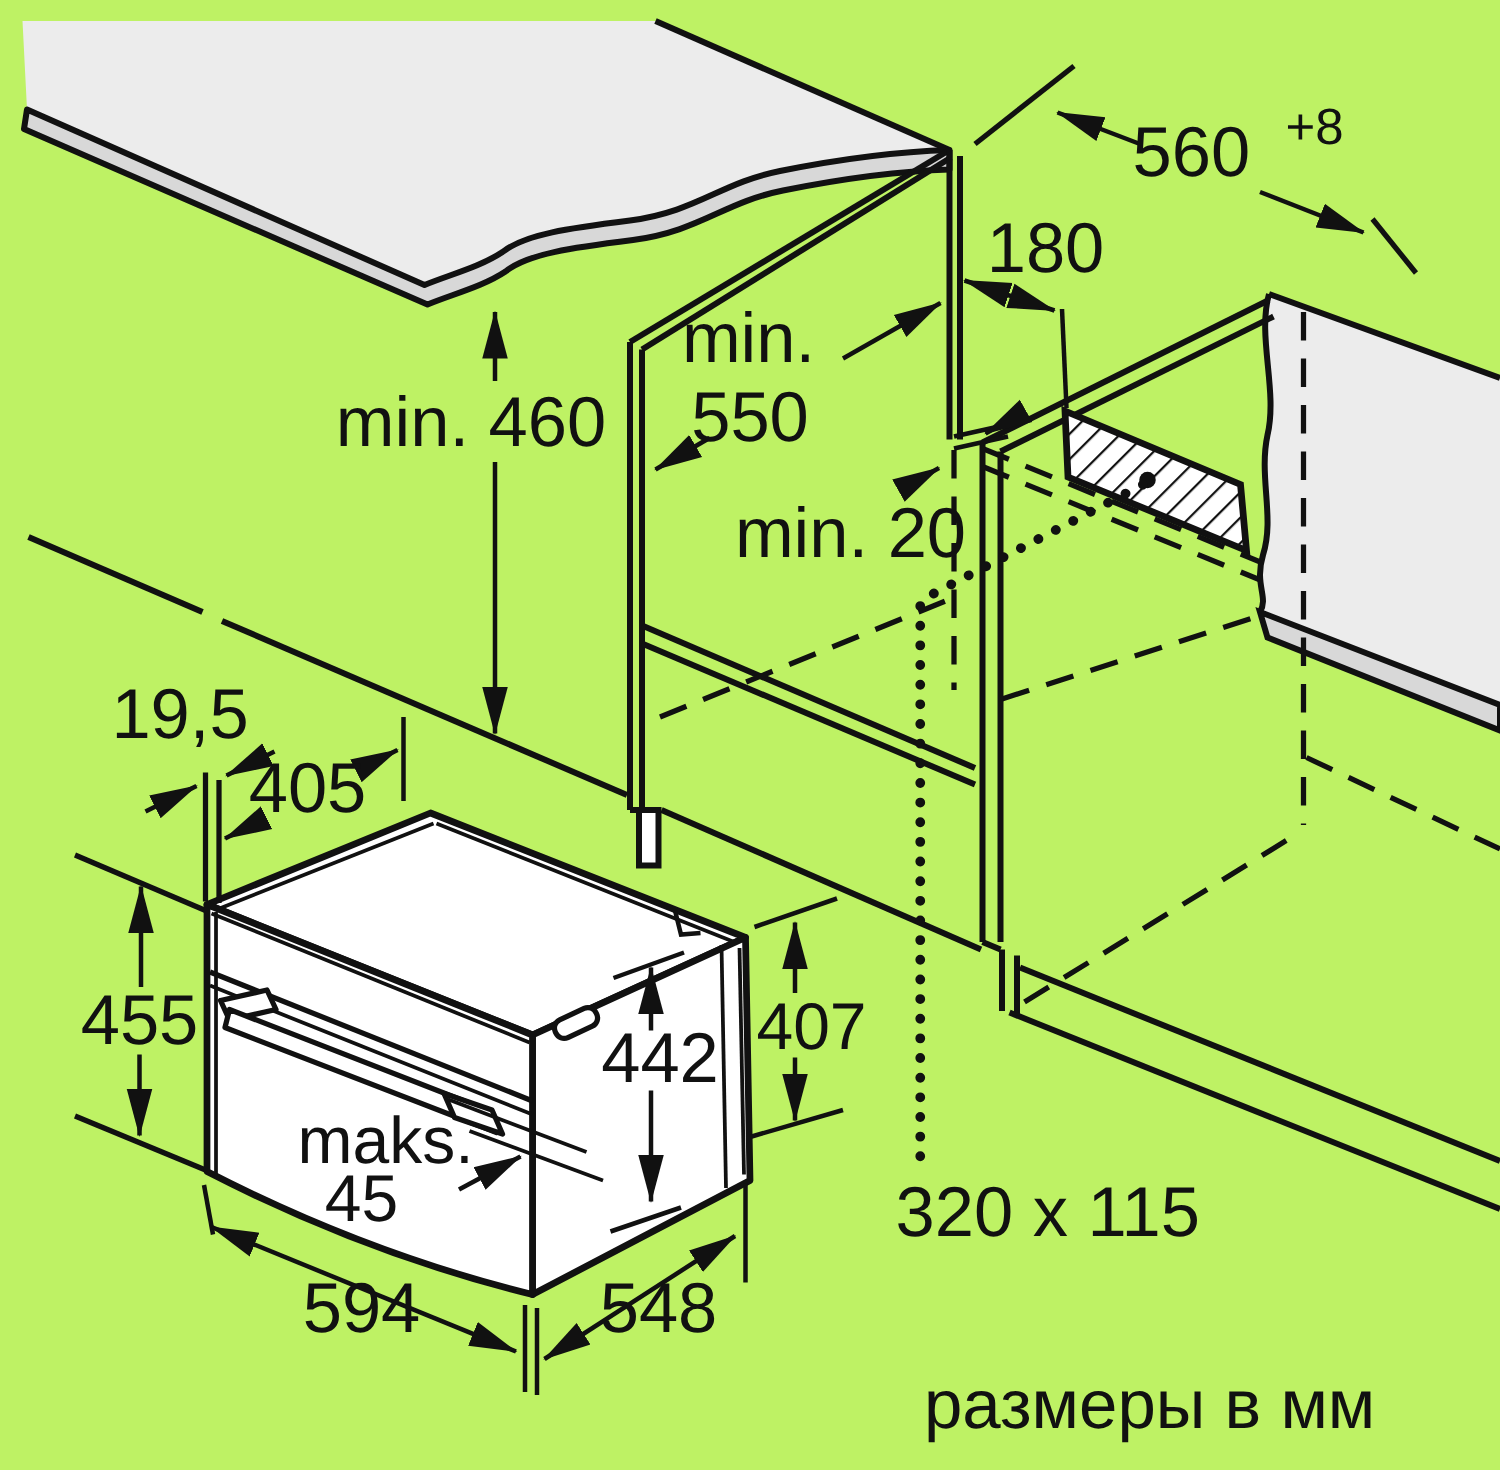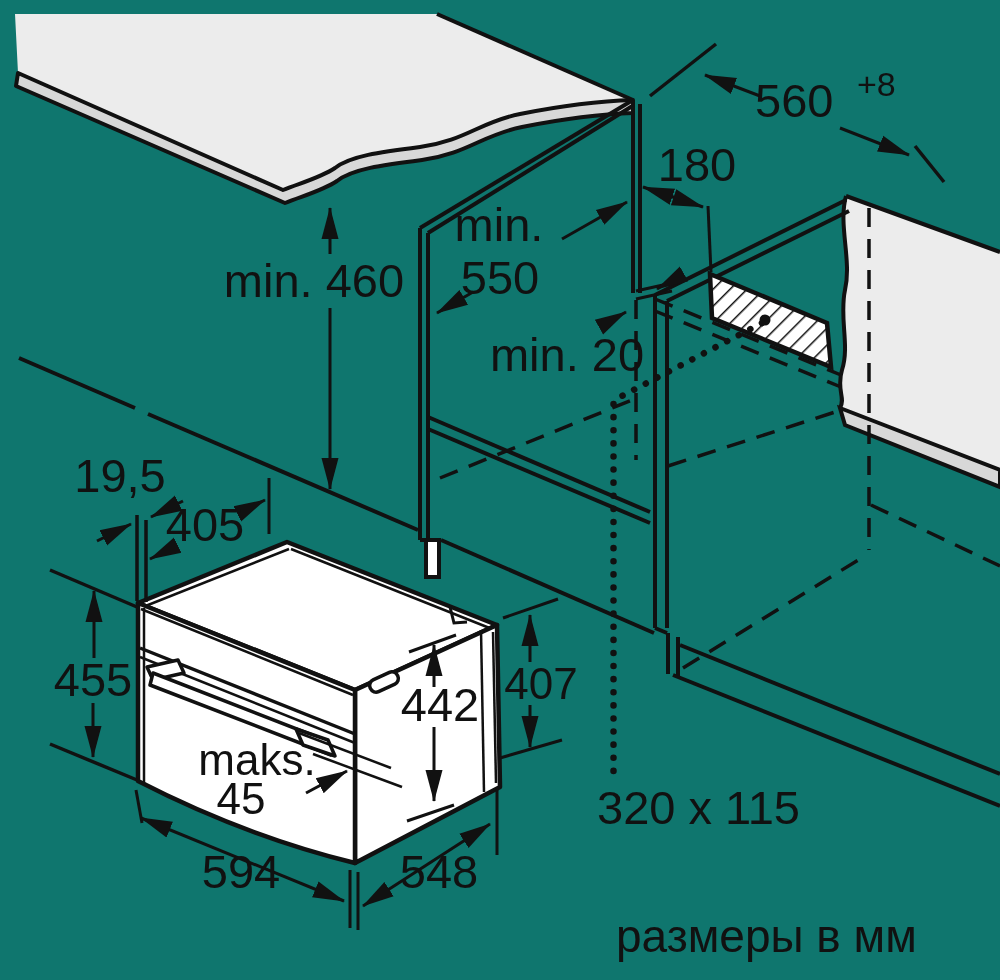--- a/index.html
+++ b/index.html
@@ -1,16 +1,16 @@
 <!DOCTYPE html>
 <html><head>
 <meta charset="utf-8">
 <style>
   html,body{margin:0;padding:0;background:#fff;}
-  #stage{position:relative;width:1000px;height:980px;background:#0f766e;overflow:hidden;
+  #stage{position:relative;width:1000px;height:980px;background:#bef264;overflow:hidden;
          font-family:"Liberation Sans", sans-serif;}
   svg{display:block;}
   text{font-family:"Liberation Sans", sans-serif;fill:#111;}
   .dim{font-size:47px;}
   .dim-sm{font-size:44px;}
   .dim-sup{font-size:34px;}
   .note{font-size:46px;}
 </style>
 </head>
 <body>

